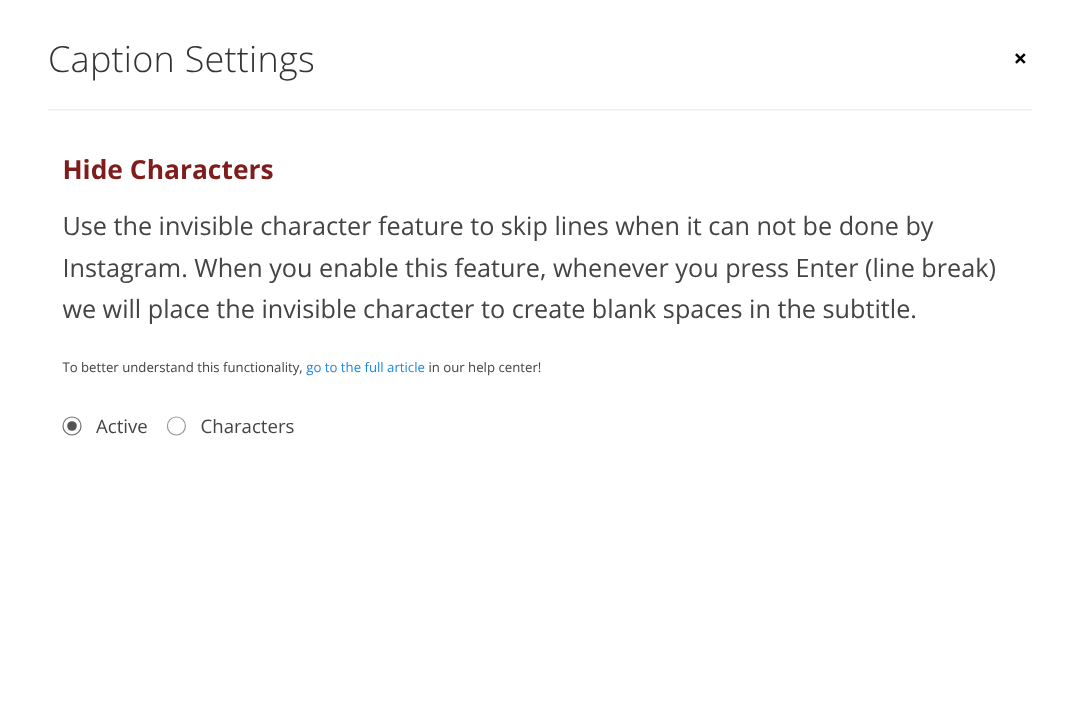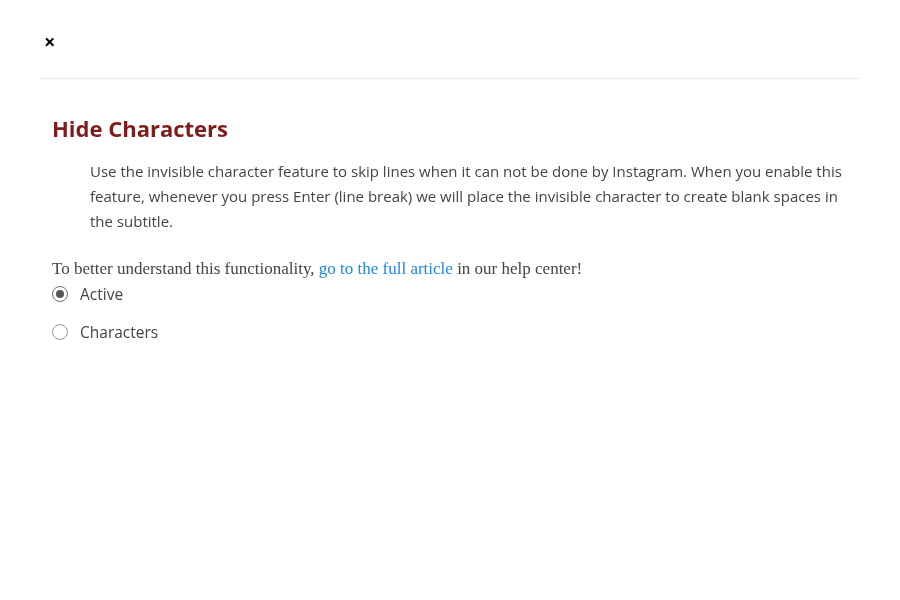--- a/index.html
+++ b/index.html
@@ -41,40 +41,38 @@
     .content {
       padding: 34px 12px 0 12px;
     }
     .section-heading {
       font-size: 22px;
       font-weight: 700;
       color: #7f1d1d;
       margin-bottom: 16px;
     }
     .description {
-      font-size: 15px;
+      font-size: 21px;
       color: #444;
       line-height: 1.65;
       margin-bottom: 22px;
-      margin-left: 38px;
     }
     .description-2 {
-      font-size: 17px;
+      font-size: 11px;
       color: #444;
       line-height: 1.65;
-      font-family: Liberation Serif, serif;
+      margin-bottom: 28px;
     }
     .link {
       color: #1e88e5;
       text-decoration: none;
       cursor: pointer;
     }
     .radio-group {
       display: flex;
-      flex-direction: column;
       gap: 16px;
     }
     .radio-row {
       display: flex;
       align-items: center;
       gap: 12px;
       cursor: pointer;
     }
     .radio-outer {
       width: 16px;
@@ -103,20 +101,21 @@
       font-size: 15.5px;
       color: #444;
     }
   </style>
 </head>
 <body>
 
 <div class="modal">
 
   <div class="header">
+    <h1 class="page-title">Caption Settings</h1>
     <span class="close-icon">×</span>
   </div>
 
   <div class="content">
     <h2 class="section-heading">Hide Characters</h2>
 
     <p class="description">Use the invisible character feature to skip lines when it can not be done by Instagram. When you enable this feature, whenever you press Enter (line break) we will place the invisible character to create blank spaces in the subtitle.</p>
 
     <p class="description-2">
       <span>To better understand this functionality, </span><a class="link">go to the full article</a><span> in our help center!</span>

